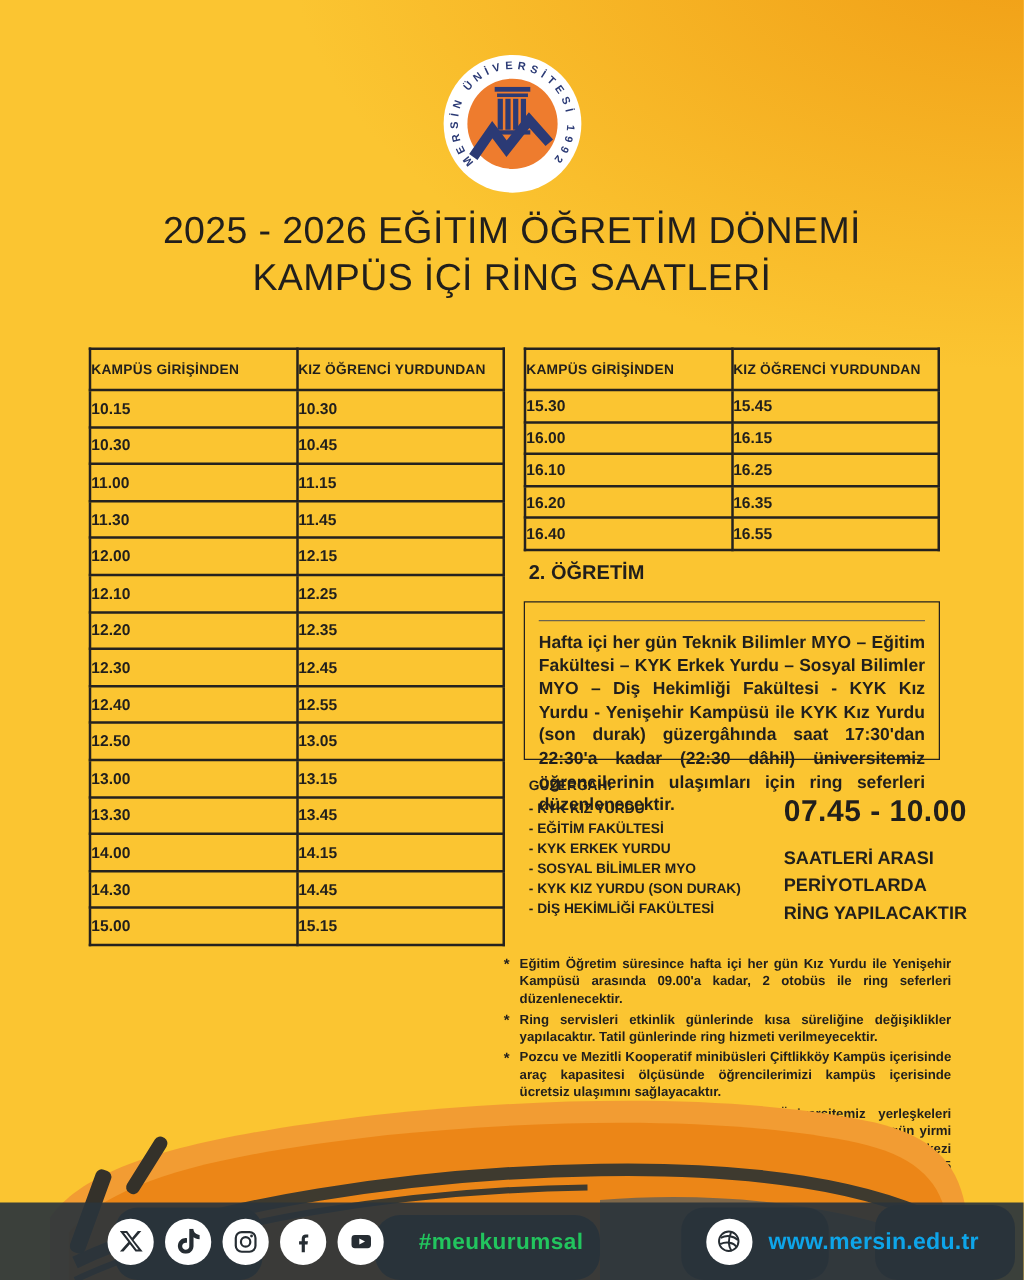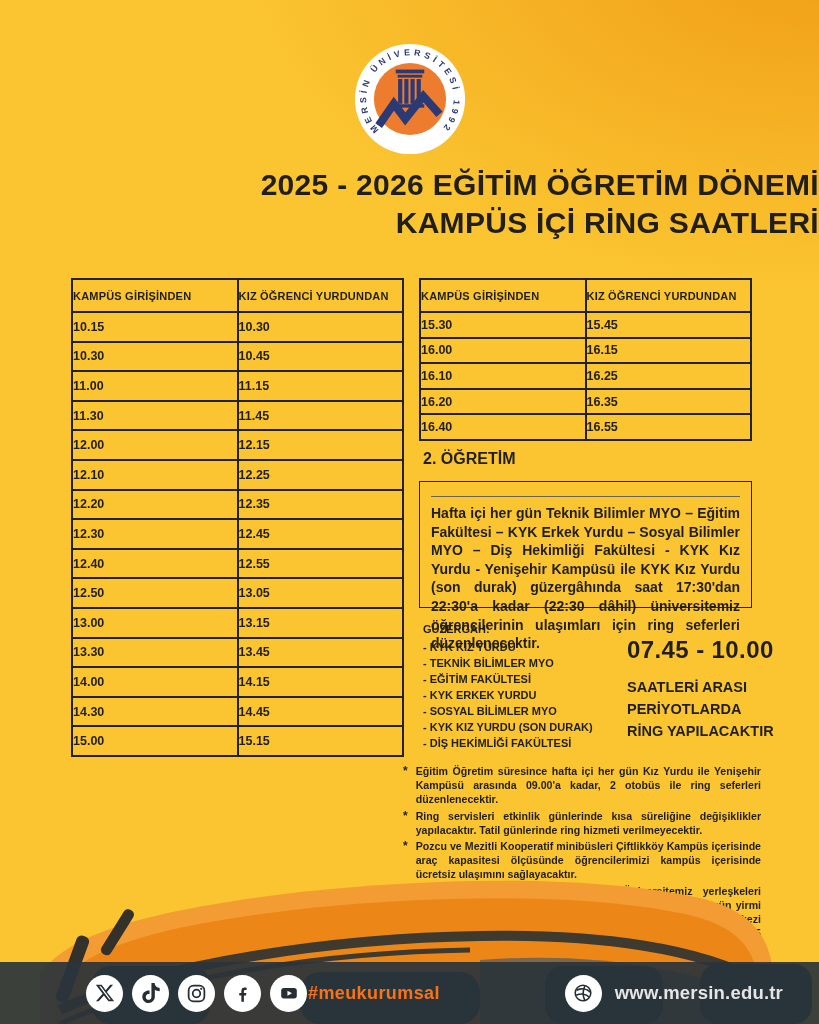--- a/index.html
+++ b/index.html
@@ -4,22 +4,22 @@
 <style>
   html,body{margin:0;padding:0;}
   body{width:819px;height:1024px;font-family:"Liberation Sans",sans-serif;}
   .page{position:relative;width:819px;height:1024px;overflow:hidden;color:#211f1c;
         background:radial-gradient(950px 560px at 100% -5%, #f09d15 0%, rgba(240,157,21,0) 62%), #fbc531;}
 
   
   .logo{position:absolute;left:353px;top:42px;width:114px;height:114px;}
 
   
-  .title{position:absolute;left:0;right:0;top:166px;text-align:right;
-         font-weight:700;font-size:30px;line-height:1.28;letter-spacing:.3px;}
+  .title{position:absolute;left:0;right:0;top:166px;text-align:center;
+         font-weight:400;font-size:30px;line-height:1.28;letter-spacing:.3px;}
 
   
   table.tbl{position:absolute;border-collapse:collapse;table-layout:fixed;}
   .tbl th,.tbl td{border:2px solid #24221f;text-align:left;padding:0;}
   .tbl th{font-size:11px;font-weight:800;letter-spacing:.2px;height:31px;}
   .tbl td{font-size:12.5px;font-weight:700;}
   #table-morning{left:71px;top:278px;width:333px;}
   #table-morning td{height:27.6px;}
   #table-afternoon{left:419px;top:278px;width:333px;}
   #table-afternoon td{height:23.6px;}
@@ -53,23 +53,23 @@
   .bus-art{position:absolute;left:0;bottom:0;width:819px;height:210px;display:block;}
 
   
   .footer-bar{position:absolute;left:0;top:962px;width:819px;height:62px;
               background:rgba(42,52,60,.92);display:flex;align-items:center;box-sizing:border-box;
               padding-left:86px;padding-right:36px;}
   .social{display:flex;gap:9px;align-items:center;}
   .sicon{width:37px;height:37px;border-radius:50%;background:#fff;display:flex;
          align-items:center;justify-content:center;flex:0 0 auto;}
   .sicon svg{display:block;}
-  .hashtag{margin-left:1px;color:#f97316;font-size:18px;font-weight:600;letter-spacing:.4px;}
+  .hashtag{margin-left:28px;color:#22c55e;font-size:18px;font-weight:600;letter-spacing:.4px;}
   .site{margin-left:auto;display:flex;align-items:center;gap:13px;}
-  .site-text{color:#e5e5e5;font-size:18.5px;font-weight:700;letter-spacing:.2px;}
+  .site-text{color:#0ea5e9;font-size:18.5px;font-weight:700;letter-spacing:.2px;}
 </style>
 </head>
 <body>
 
 <div class="page">
 
   <svg class="logo" viewBox="0 0 120 120">
     <circle cx="60" cy="60" r="58" fill="#ffffff"></circle>
     <circle cx="60" cy="60" r="38" fill="#ee7c2e"></circle>
     <defs>
@@ -199,21 +199,20 @@
   <div class="second-heading">2. ÖĞRETİM</div>
   <div class="hareket-box">
     <hr class="box-divider">
     <p class="box-text">Hafta içi her gün Teknik Bilimler MYO – Eğitim Fakültesi – KYK Erkek Yurdu – Sosyal Bilimler MYO – Diş Hekimliği Fakültesi - KYK Kız Yurdu - Yenişehir Kampüsü ile KYK Kız Yurdu (son durak) güzergâhında saat 17:30'dan 22:30'a kadar (22:30 dâhil) üniversitemiz öğrencilerinin ulaşımları için ring seferleri düzenlenecektir.</p>
   </div>
 
   <div class="route">
     <div class="route-title">GÜZERGAH:</div>
     <div id="route-list">
         <div class="route-item">- KYK KIZ YURDU</div>
-        <div class="route-item">- TEKNİK BİLİMLER MYO</div>
         <div class="route-item">- EĞİTİM FAKÜLTESİ</div>
         <div class="route-item">- KYK ERKEK YURDU</div>
         <div class="route-item">- SOSYAL BİLİMLER MYO</div>
         <div class="route-item">- KYK KIZ YURDU (SON DURAK)</div>
         <div class="route-item">- DİŞ HEKİMLİĞİ FAKÜLTESİ</div>
       </div>
   </div>
 
   <div class="period">
     <div class="period-time">07.45 - 10.00</div>

